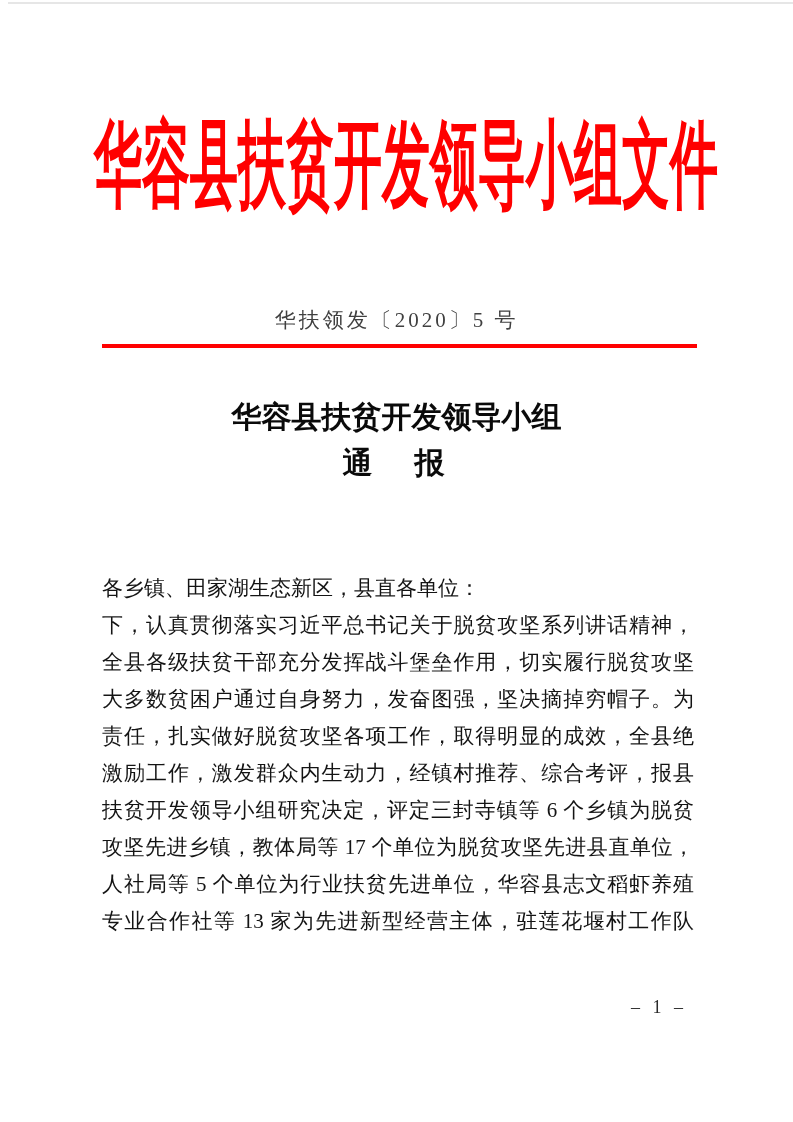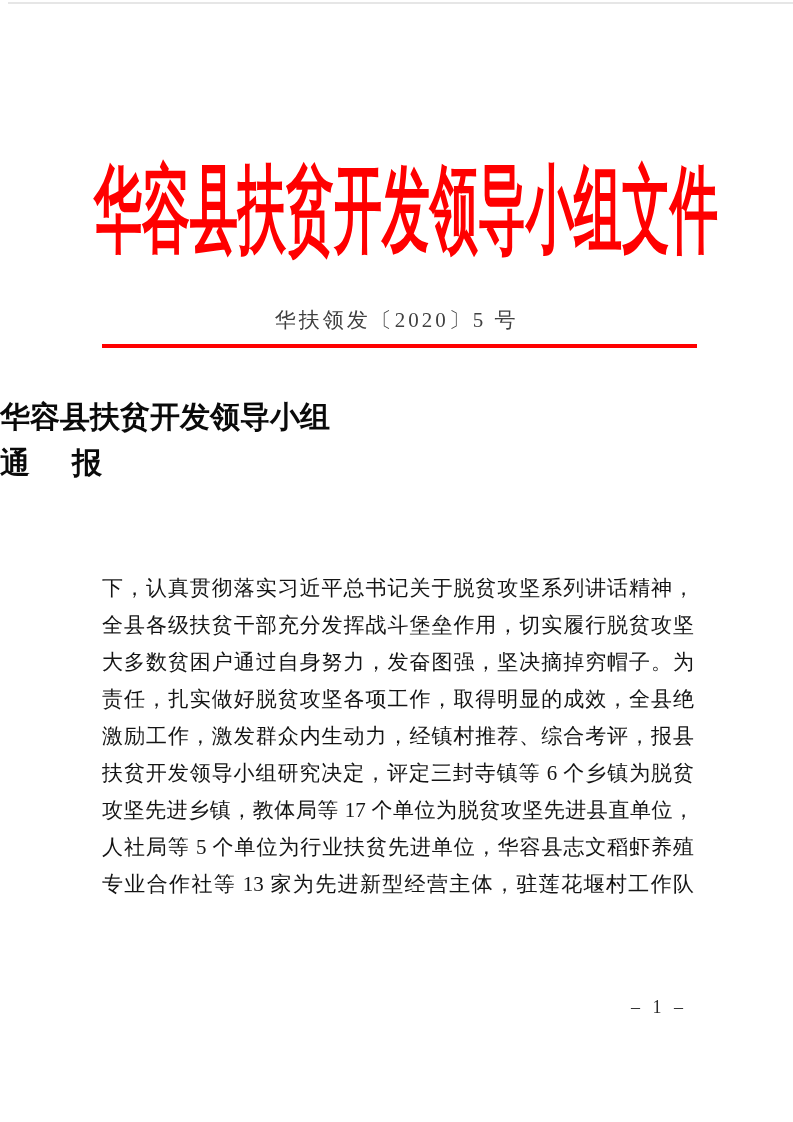--- a/index.html
+++ b/index.html
@@ -16,21 +16,21 @@
     position: absolute;
     top: 2px; left: 8px; right: 0;
     height: 2px;
     background: #e6e6e6;
   }
   .banner {
     position: absolute;
     top: 140px; left: 0; right: 0;
     height: 95px;
     display: flex;
-    align-items: flex-end;
+    align-items: flex-start;
     justify-content: center;
   }
   .banner-text {
     display: inline-block;
     font-size: 50px;
     line-height: 1;
     font-weight: 900;
     white-space: nowrap;
     letter-spacing: 0;
     margin-left: 18px;
@@ -46,21 +46,21 @@
     color: #404040;
   }
   .red-rule {
     position: absolute;
     top: 344px; left: 102px;
     width: 595px; height: 4px;
   }
   .doc-title {
     position: absolute;
     top: 394px; left: 0; right: 0;
-    text-align: left;
+    text-align: center;
     font-weight: bold;
     color: #0a0a0a;
   }
   .title-line {
     font-size: 30px;
     line-height: 46px;
     white-space: nowrap;
   }
   .title-line.tongbao { letter-spacing: 6px; }
   .body-text {
@@ -103,20 +103,21 @@
   <div class="doc-number">华扶领发〔2020〕5 号</div>
 
   <div class="red-rule" style="background: rgb(255, 0, 0);"></div>
 
   <div class="doc-title">
     <div class="title-line">华容县扶贫开发领导小组</div>
     <div class="title-line tongbao">通　报</div>
   </div>
 
   <div class="body-text">
+    <div class="body-line">各乡镇、田家湖生态新区，县直各单位：</div>
     <div class="body-line just">下，认真贯彻落实习近平总书记关于脱贫攻坚系列讲话精神，</div>
     <div class="body-line just">全县各级扶贫干部充分发挥战斗堡垒作用，切实履行脱贫攻坚</div>
     <div class="body-line just">大多数贫困户通过自身努力，发奋图强，坚决摘掉穷帽子。为</div>
     <div class="body-line just">责任，扎实做好脱贫攻坚各项工作，取得明显的成效，全县绝</div>
     <div class="body-line just">激励工作，激发群众内生动力，经镇村推荐、综合考评，报县</div>
     <div class="body-line just">扶贫开发领导小组研究决定，评定三封寺镇等 6 个乡镇为脱贫</div>
     <div class="body-line just">攻坚先进乡镇，教体局等 17 个单位为脱贫攻坚先进县直单位，</div>
     <div class="body-line just">人社局等 5 个单位为行业扶贫先进单位，华容县志文稻虾养殖</div>
     <div class="body-line just">专业合作社等 13 家为先进新型经营主体，驻莲花堰村工作队</div>
   </div>

